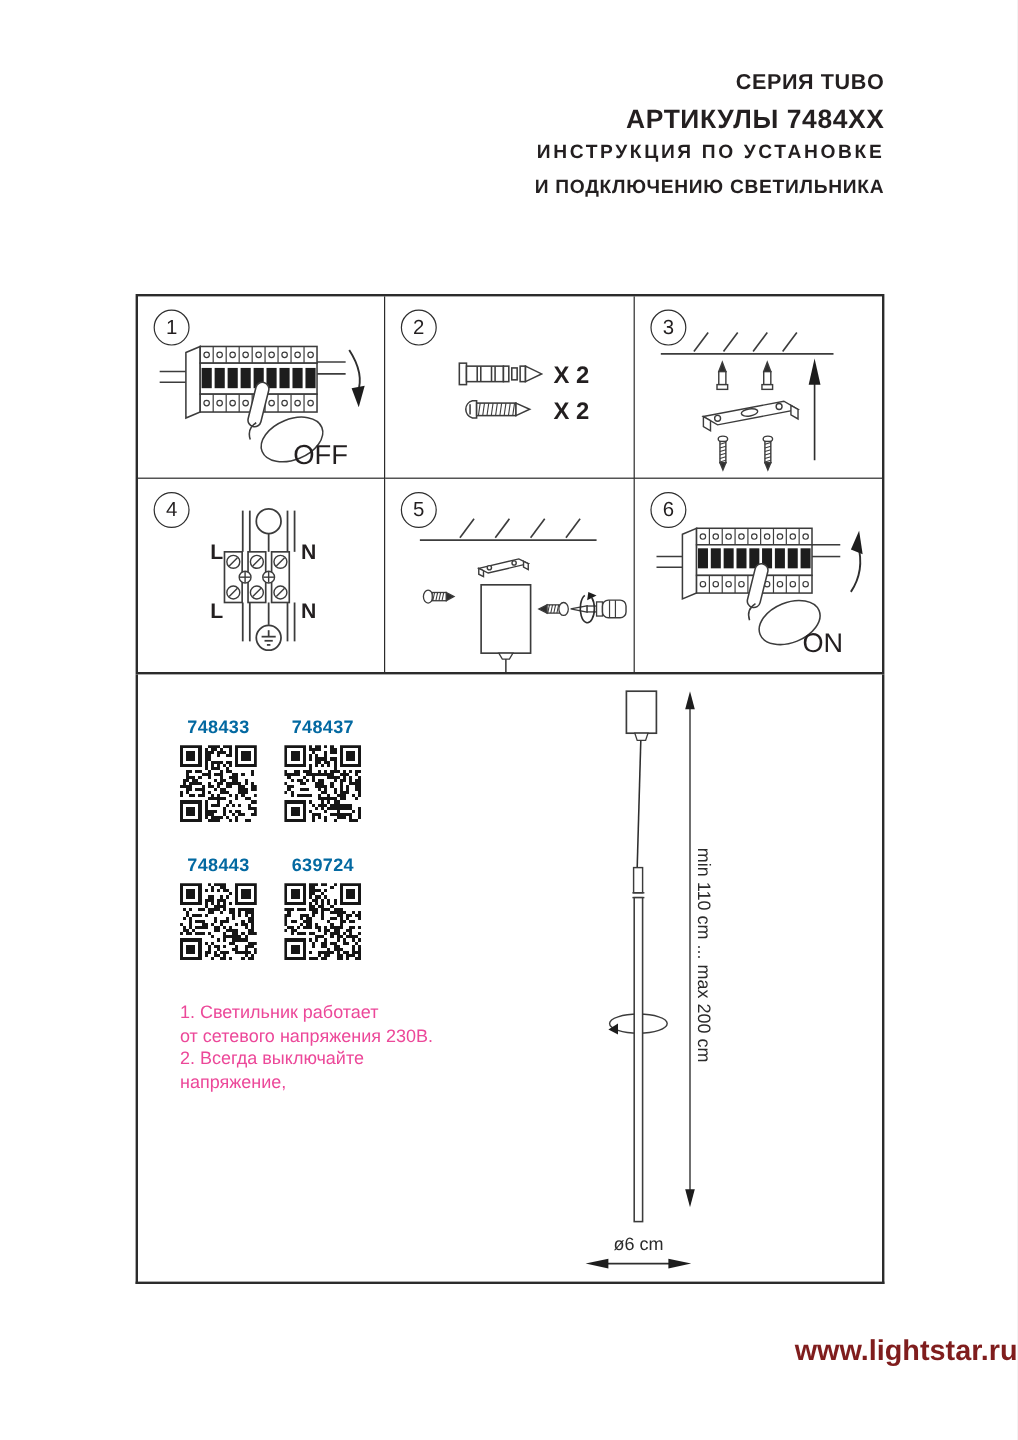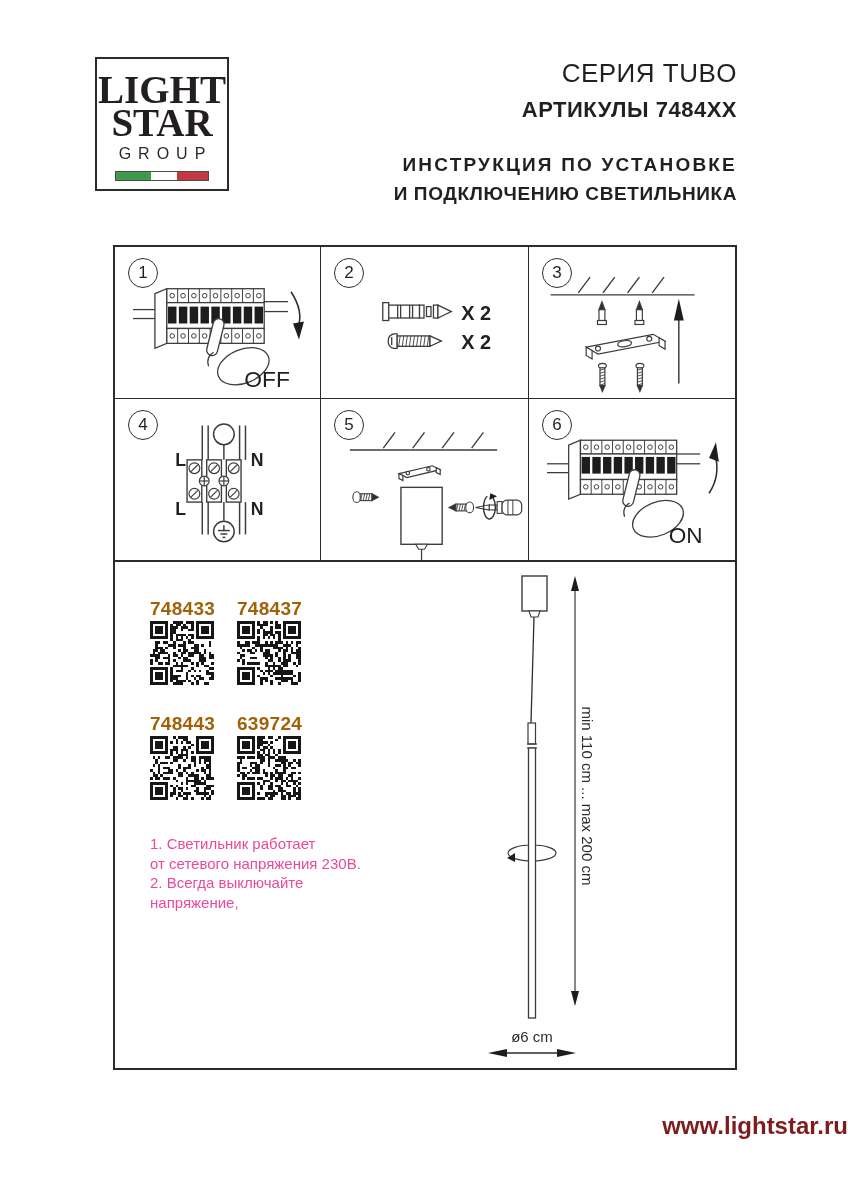--- a/index.html
+++ b/index.html
@@ -9,67 +9,57 @@
   
   .logo-box{position:absolute;left:95px;top:57px;width:134px;height:134px;
             border:2px solid #2b2b2b;box-sizing:border-box;text-align:center;padding-top:14px;}
   .logo-word{font-family:"Liberation Serif",serif;font-weight:bold;font-size:39px;line-height:33px;
              letter-spacing:0;color:#231f20;}
   .logo-group{font-size:16px;letter-spacing:7px;padding-left:7px;margin-top:6px;color:#2b2b2b;}
   .logo-flag{width:94px;height:10px;margin:8px auto 0;border:1px solid #4a4a4a;display:flex;box-sizing:border-box;}
   .logo-flag .seg{height:100%;}
 
   .header-right{position:absolute;right:111px;top:58px;text-align:right;}
-  .hr-series{font-size:26px;font-weight:normal;letter-spacing:.5px;}
+  .hr-series{font-size:18px;font-weight:bold;letter-spacing:.5px;}
   .hr-articles{font-size:22px;font-weight:bold;letter-spacing:.5px;margin-top:8px;}
-  .hr-title{margin-top:27px;font-size:19px;font-weight:bold;line-height:29px;}
+  .hr-title{font-size:16px;font-weight:bold;line-height:29px;}
   .hr-title .t1{letter-spacing:2.2px;}
   .hr-title .t2{letter-spacing:.6px;text-align:center;}
 
   
   .grid{position:absolute;left:113px;top:245px;width:624px;height:317px;
         border:2px solid #2b2b2b;box-sizing:border-box;
         display:grid;grid-template-columns:206px 208px 1fr;grid-template-rows:152px 1fr;}
   .cell{position:relative;border-right:1px solid #2b2b2b;border-bottom:1px solid #2b2b2b;}
   .cell.lastcol{border-right:none;}
   .cell.lastrow{border-bottom:none;}
   .stepnum{position:absolute;left:13px;top:11px;width:30px;height:30px;border:1.6px solid #2e2e2e;
            border-radius:50%;box-sizing:border-box;display:flex;align-items:center;justify-content:center;
            font-size:17px;color:#231f20;background:#fff;z-index:2;}
   .cell svg{position:absolute;inset:0;width:100%;height:100%;}
   svg text{font-family:"Liberation Sans",sans-serif;}
 
   
   .bottom-box{position:absolute;left:113px;top:562px;width:624px;height:508px;
               border:2px solid #2b2b2b;border-top:none;box-sizing:border-box;}
   .qr-item{position:absolute;width:64px;text-align:center;}
-  .qr-label{font-size:19px;font-weight:bold;letter-spacing:.3px;color:#a16207;height:21px;}
+  .qr-label{font-size:15px;font-weight:bold;letter-spacing:.3px;color:#0369a1;height:21px;}
   .qr-item svg{width:64px;height:64px;display:block;margin-top:2px;}
   .notes{position:absolute;left:35px;top:272px;width:240px;font-size:15px;line-height:19.5px;color:#ec4899;}
   .lamp-svg{position:absolute;left:340px;top:8px;width:280px;height:494px;}
 
   
   .footer{position:absolute;left:0;right:0;top:1112px;text-align:right;
           font-size:24px;font-weight:bold;color:#7f1d1d;}
 </style>
 </head>
 <body>
 
 <div class="page">
 
-  <div class="logo-box">
-    <div class="logo-word">LIGHT</div>
-    <div class="logo-word">STAR</div>
-    <div class="logo-group">GROUP</div>
-    <div class="logo-flag">
-      <span class="seg" style="width: 38%; background: rgb(63, 155, 76);"></span>
-      <span class="seg" style="width: 28%; background: rgb(255, 255, 255);"></span>
-      <span class="seg" style="width: 34%; background: rgb(196, 58, 68);"></span>
-    </div>
-  </div>
 
   <div class="header-right">
     <div class="hr-series">СЕРИЯ TUBO</div>
     <div class="hr-articles">АРТИКУЛЫ 7484XX</div>
     <div class="hr-title">
       <div class="t1">ИНСТРУКЦИЯ ПО УСТАНОВКЕ</div>
       <div class="t2">И ПОДКЛЮЧЕНИЮ СВЕТИЛЬНИКА</div>
     </div>
   </div>
 

